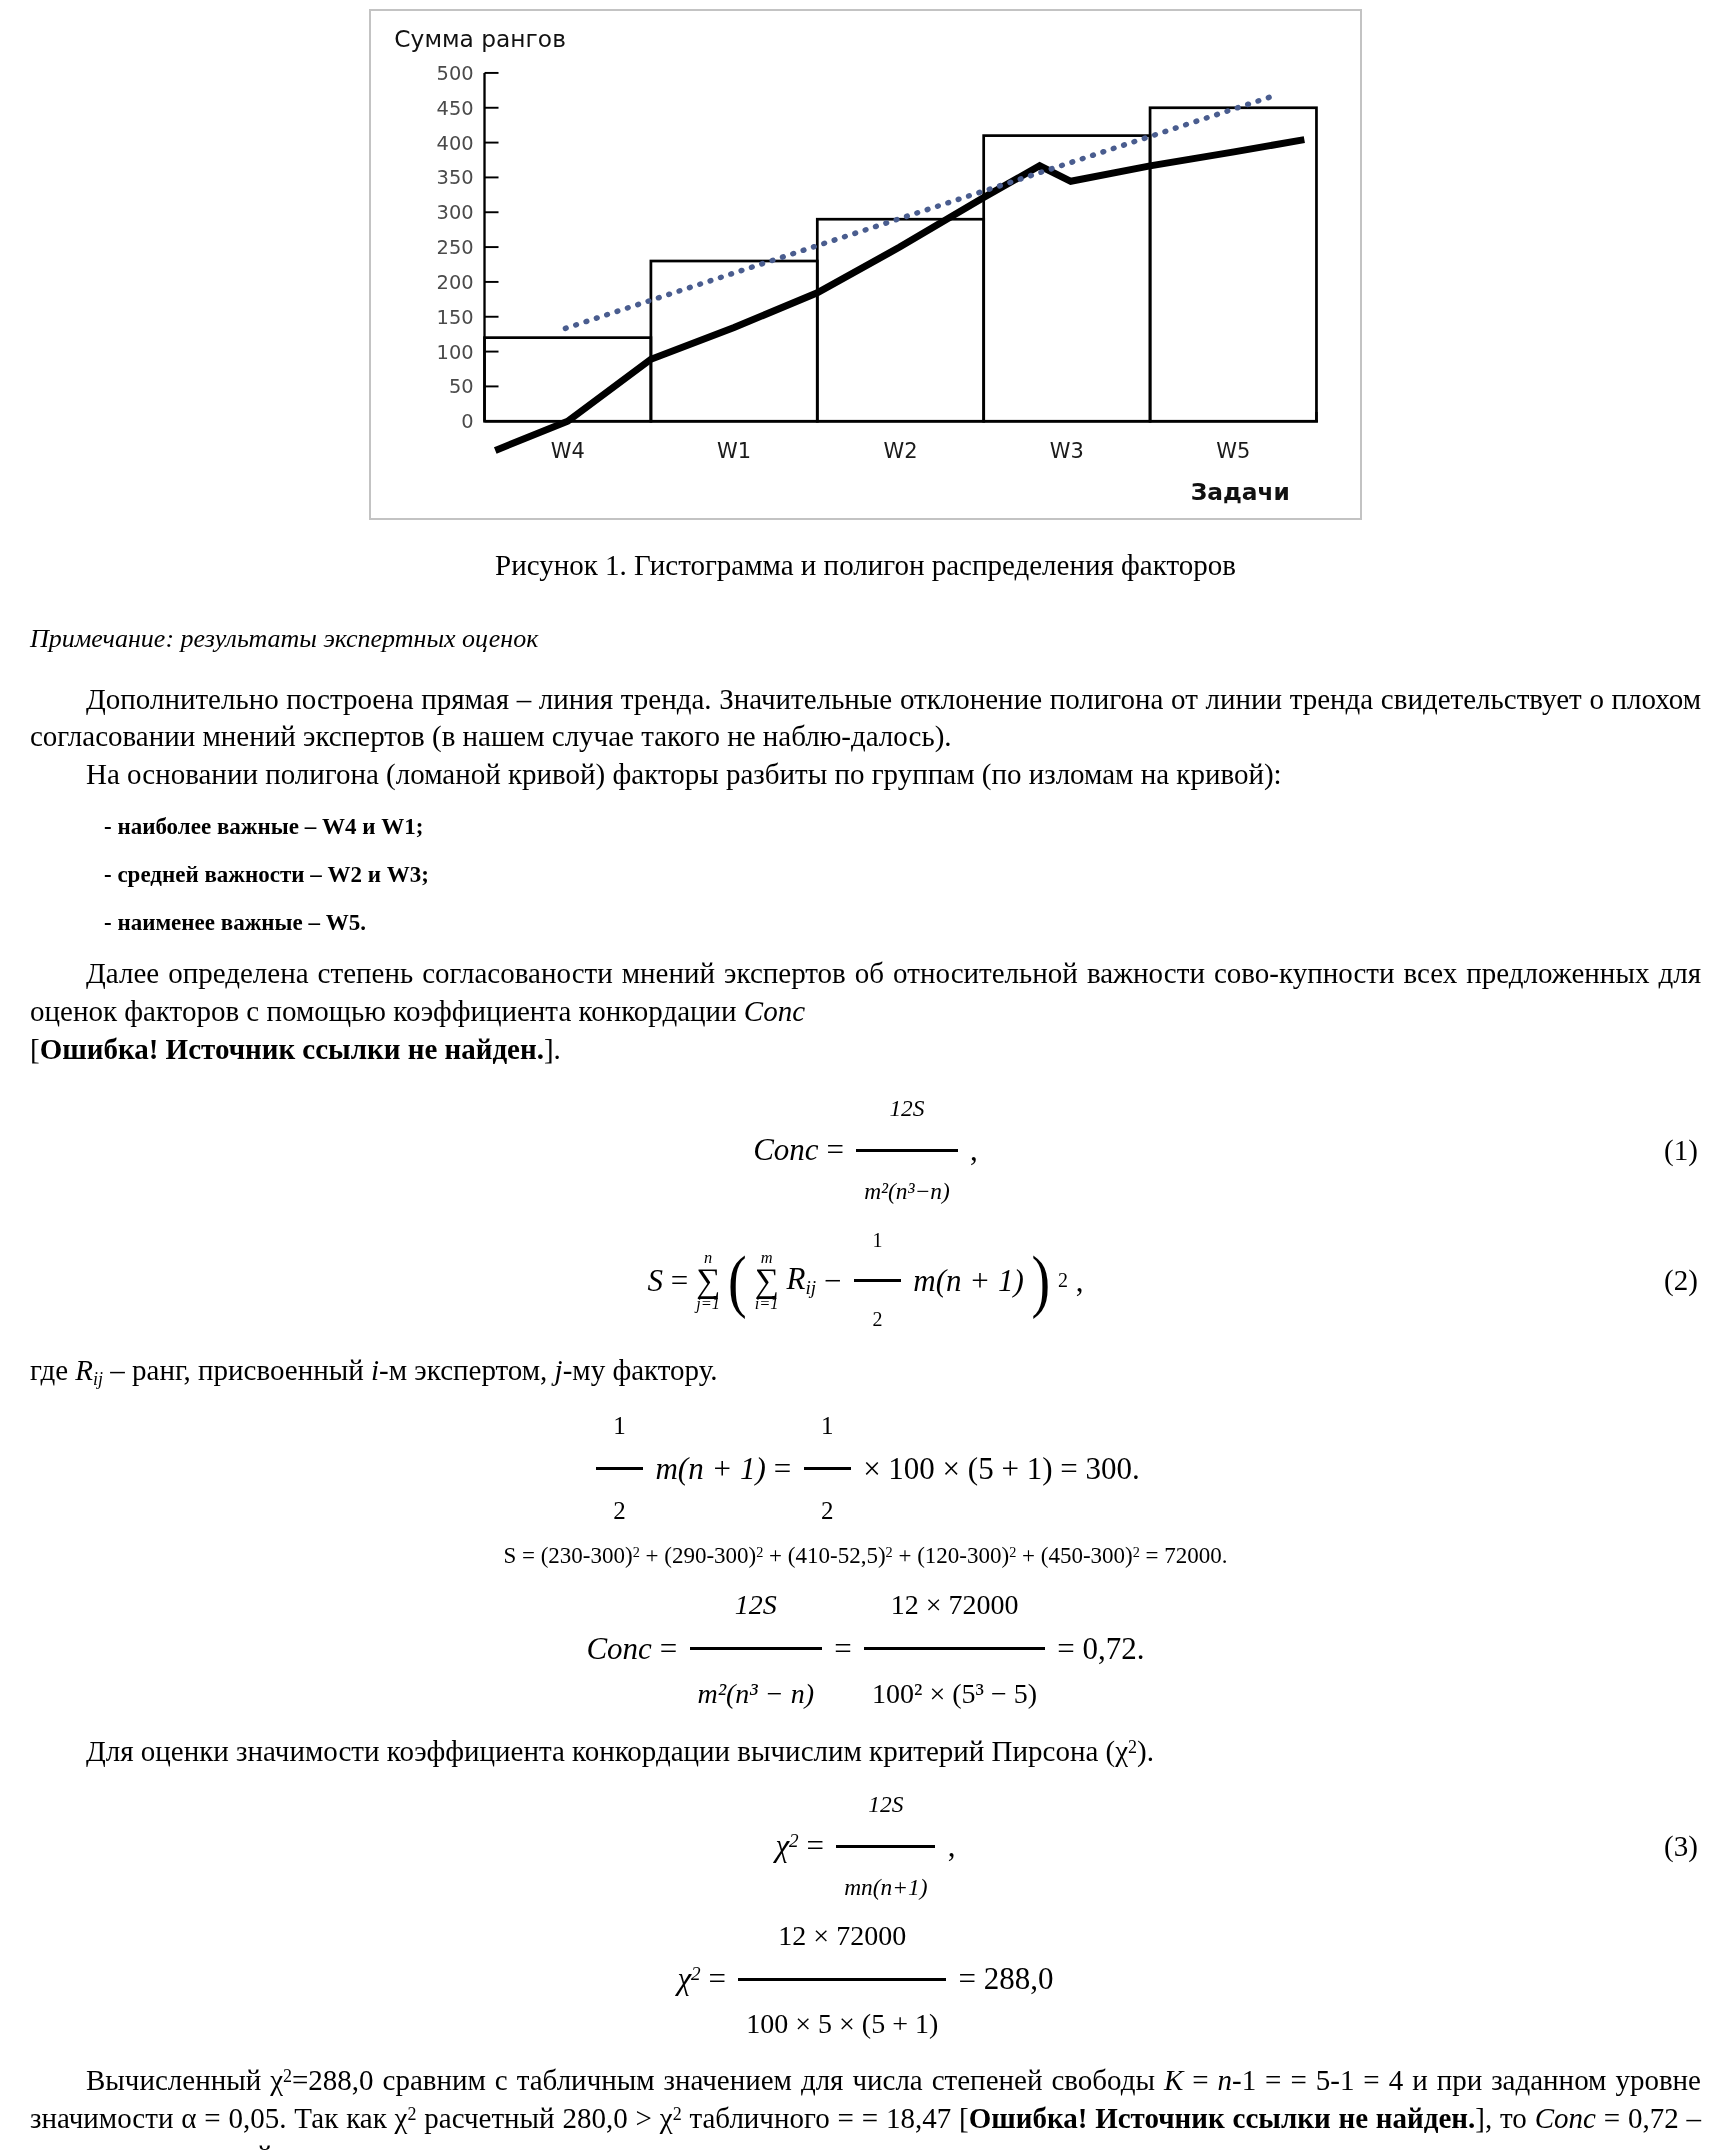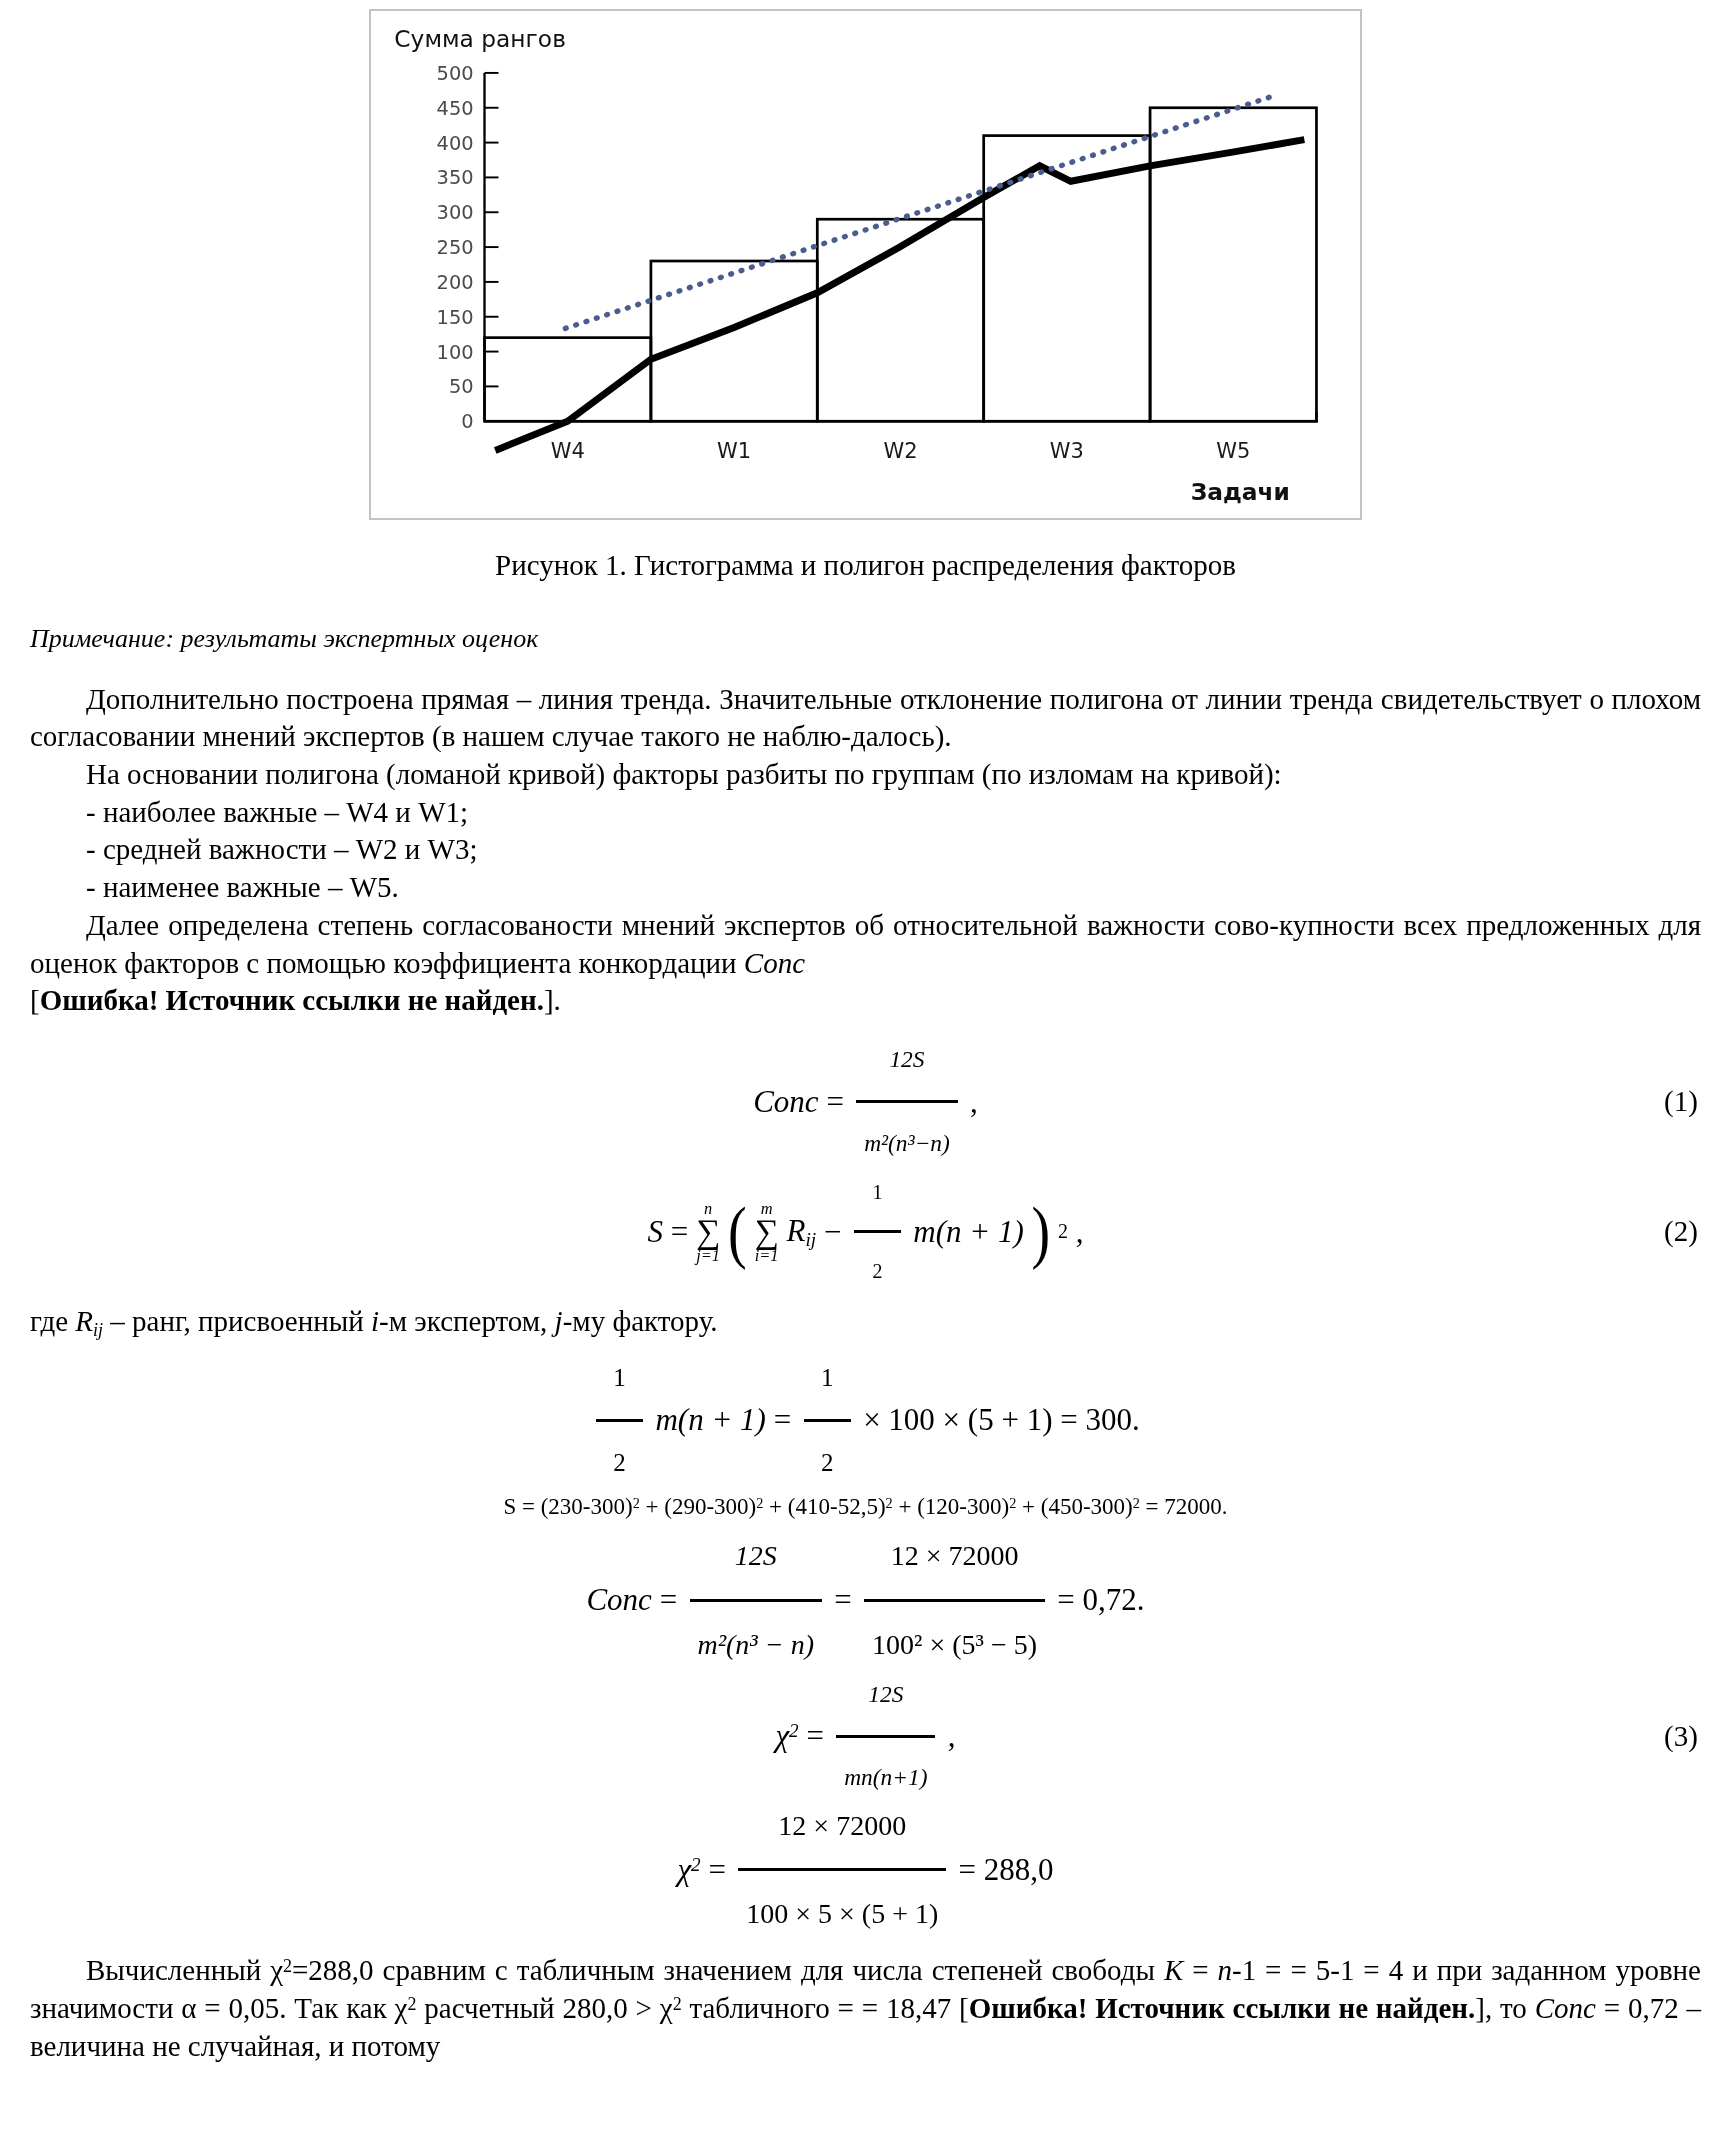--- a/index.html
+++ b/index.html
@@ -73,24 +73,25 @@
   }
   p.body {
     font-size: 29px;
     line-height: 1.30;
     text-align: justify;
     margin: 0;
     text-indent: 56px;
   }
   p.body.tight { text-indent: 0; }
   p.listline {
-    font-size: 29px;
+    font-size: 23px;
     line-height: 1.30;
-    margin: 0;
+    margin: 18px;
     text-indent: 56px;
+    font-weight: bold;
   }
 
   .para-block { margin-top: 26.5px; }
 
   
   .formula-row {
     position: relative;
     width: 100%;
     display: flex;
     align-items: center;
@@ -325,20 +326,23 @@
       <span class="up">=</span>
       <span class="frac big">
         <span class="num up">12 × 72000</span>
         <span class="bar"></span>
         <span class="den up">100² × (5³ − 5)</span>
       </span>
       <span class="up">= 0,72.</span>
     </span>
   </div>
 
+  <div style="margin-top:23.4px">
+    <p class="body"><span>Для оценки значимости коэффициента конкордации вычислим критерий Пирсона (</span><span>χ<sup>2</sup></span><span>).</span></p>
+  </div>
 
   <div class="formula-row" style="margin-top:20px">
     <span class="math">
       <span>χ<sup>2</sup></span>
       <span class="up">=</span>
       <span class="frac slim">
         <span class="num">12S</span>
         <span class="bar"></span>
         <span class="den">mn(n+1)</span>
       </span>

